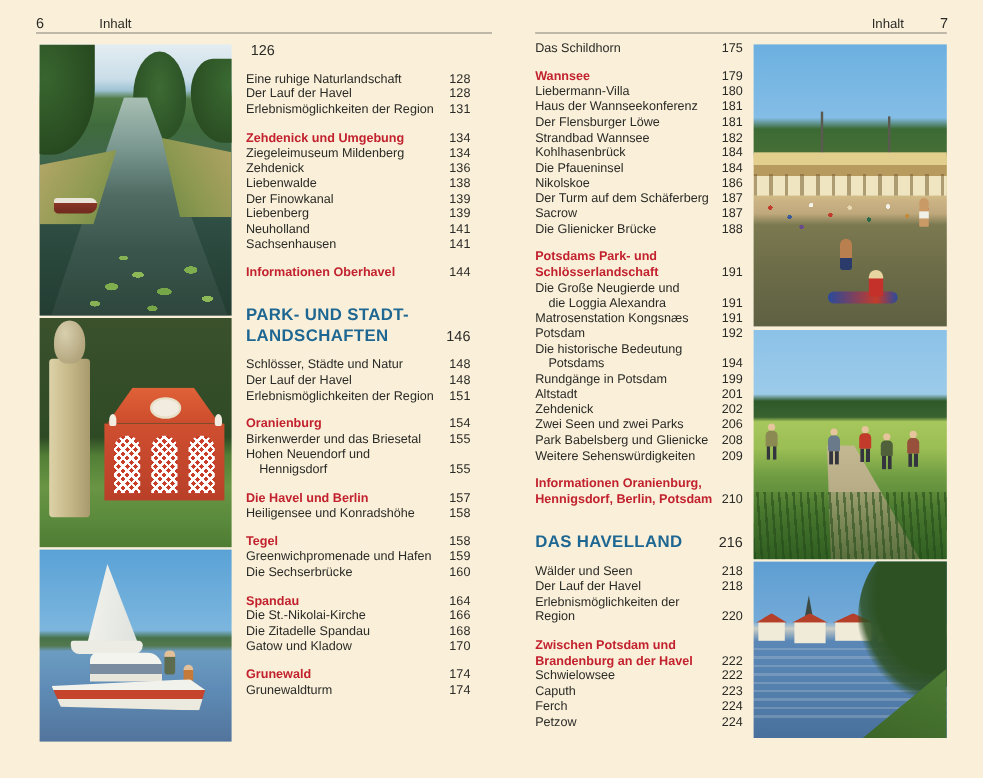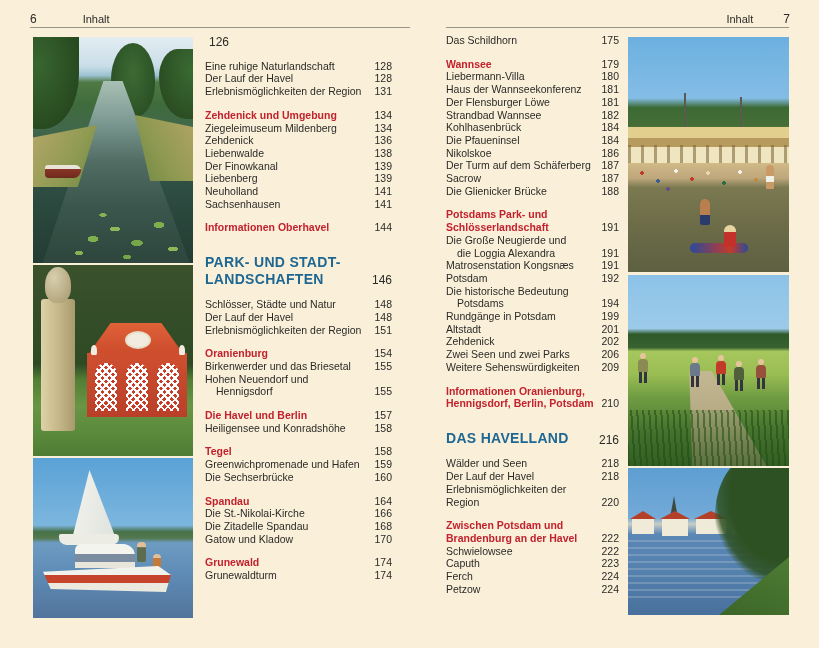--- a/index.html
+++ b/index.html
@@ -604,20 +604,26 @@
         <span class="num">202</span>
       </div>
 
       <div class="entry t-item">
         <span class="lbl">
           <span class="l1">Zwei Seen und zwei Parks</span>
         </span>
         <span class="num">206</span>
       </div>
 
+      <div class="entry t-item">
+        <span class="lbl">
+          <span class="l1">Park Babelsberg und Glienicke</span>
+        </span>
+        <span class="num">208</span>
+      </div>
 
       <div class="entry t-item">
         <span class="lbl">
           <span class="l1">Weitere Sehenswürdigkeiten</span>
         </span>
         <span class="num">209</span>
       </div>
 
       <div class="entry t-section g-line">
         <span class="lbl">

